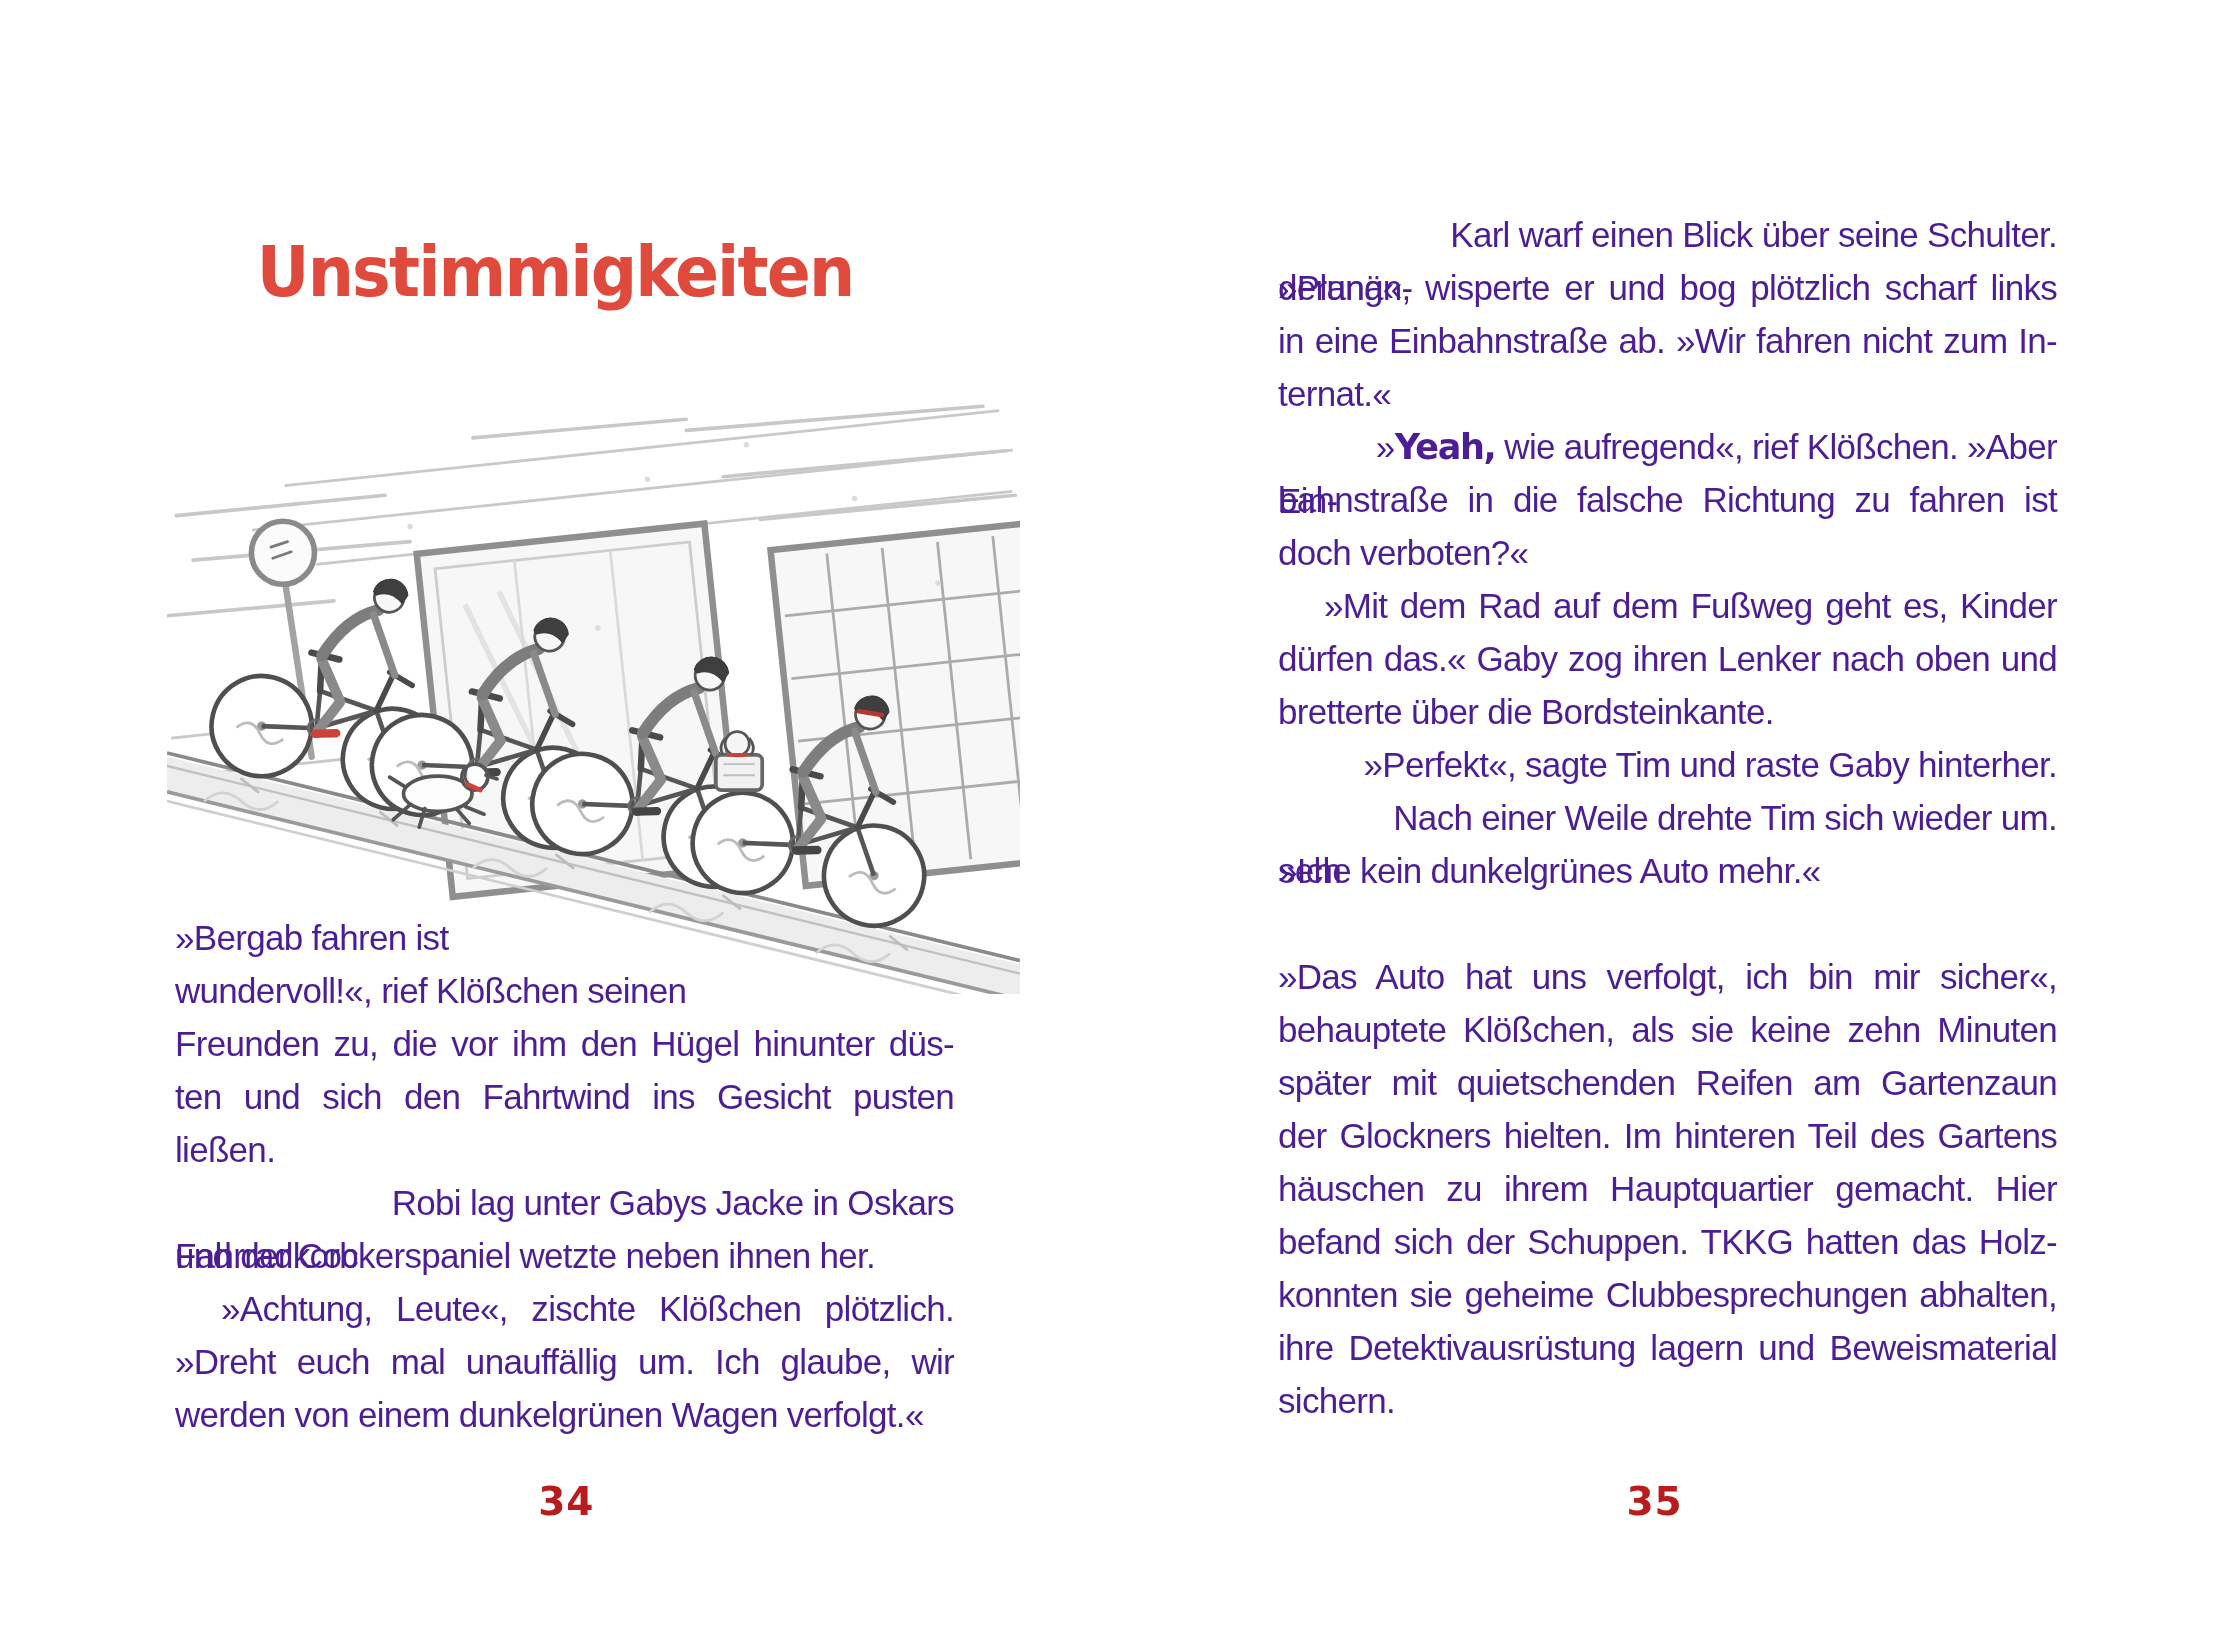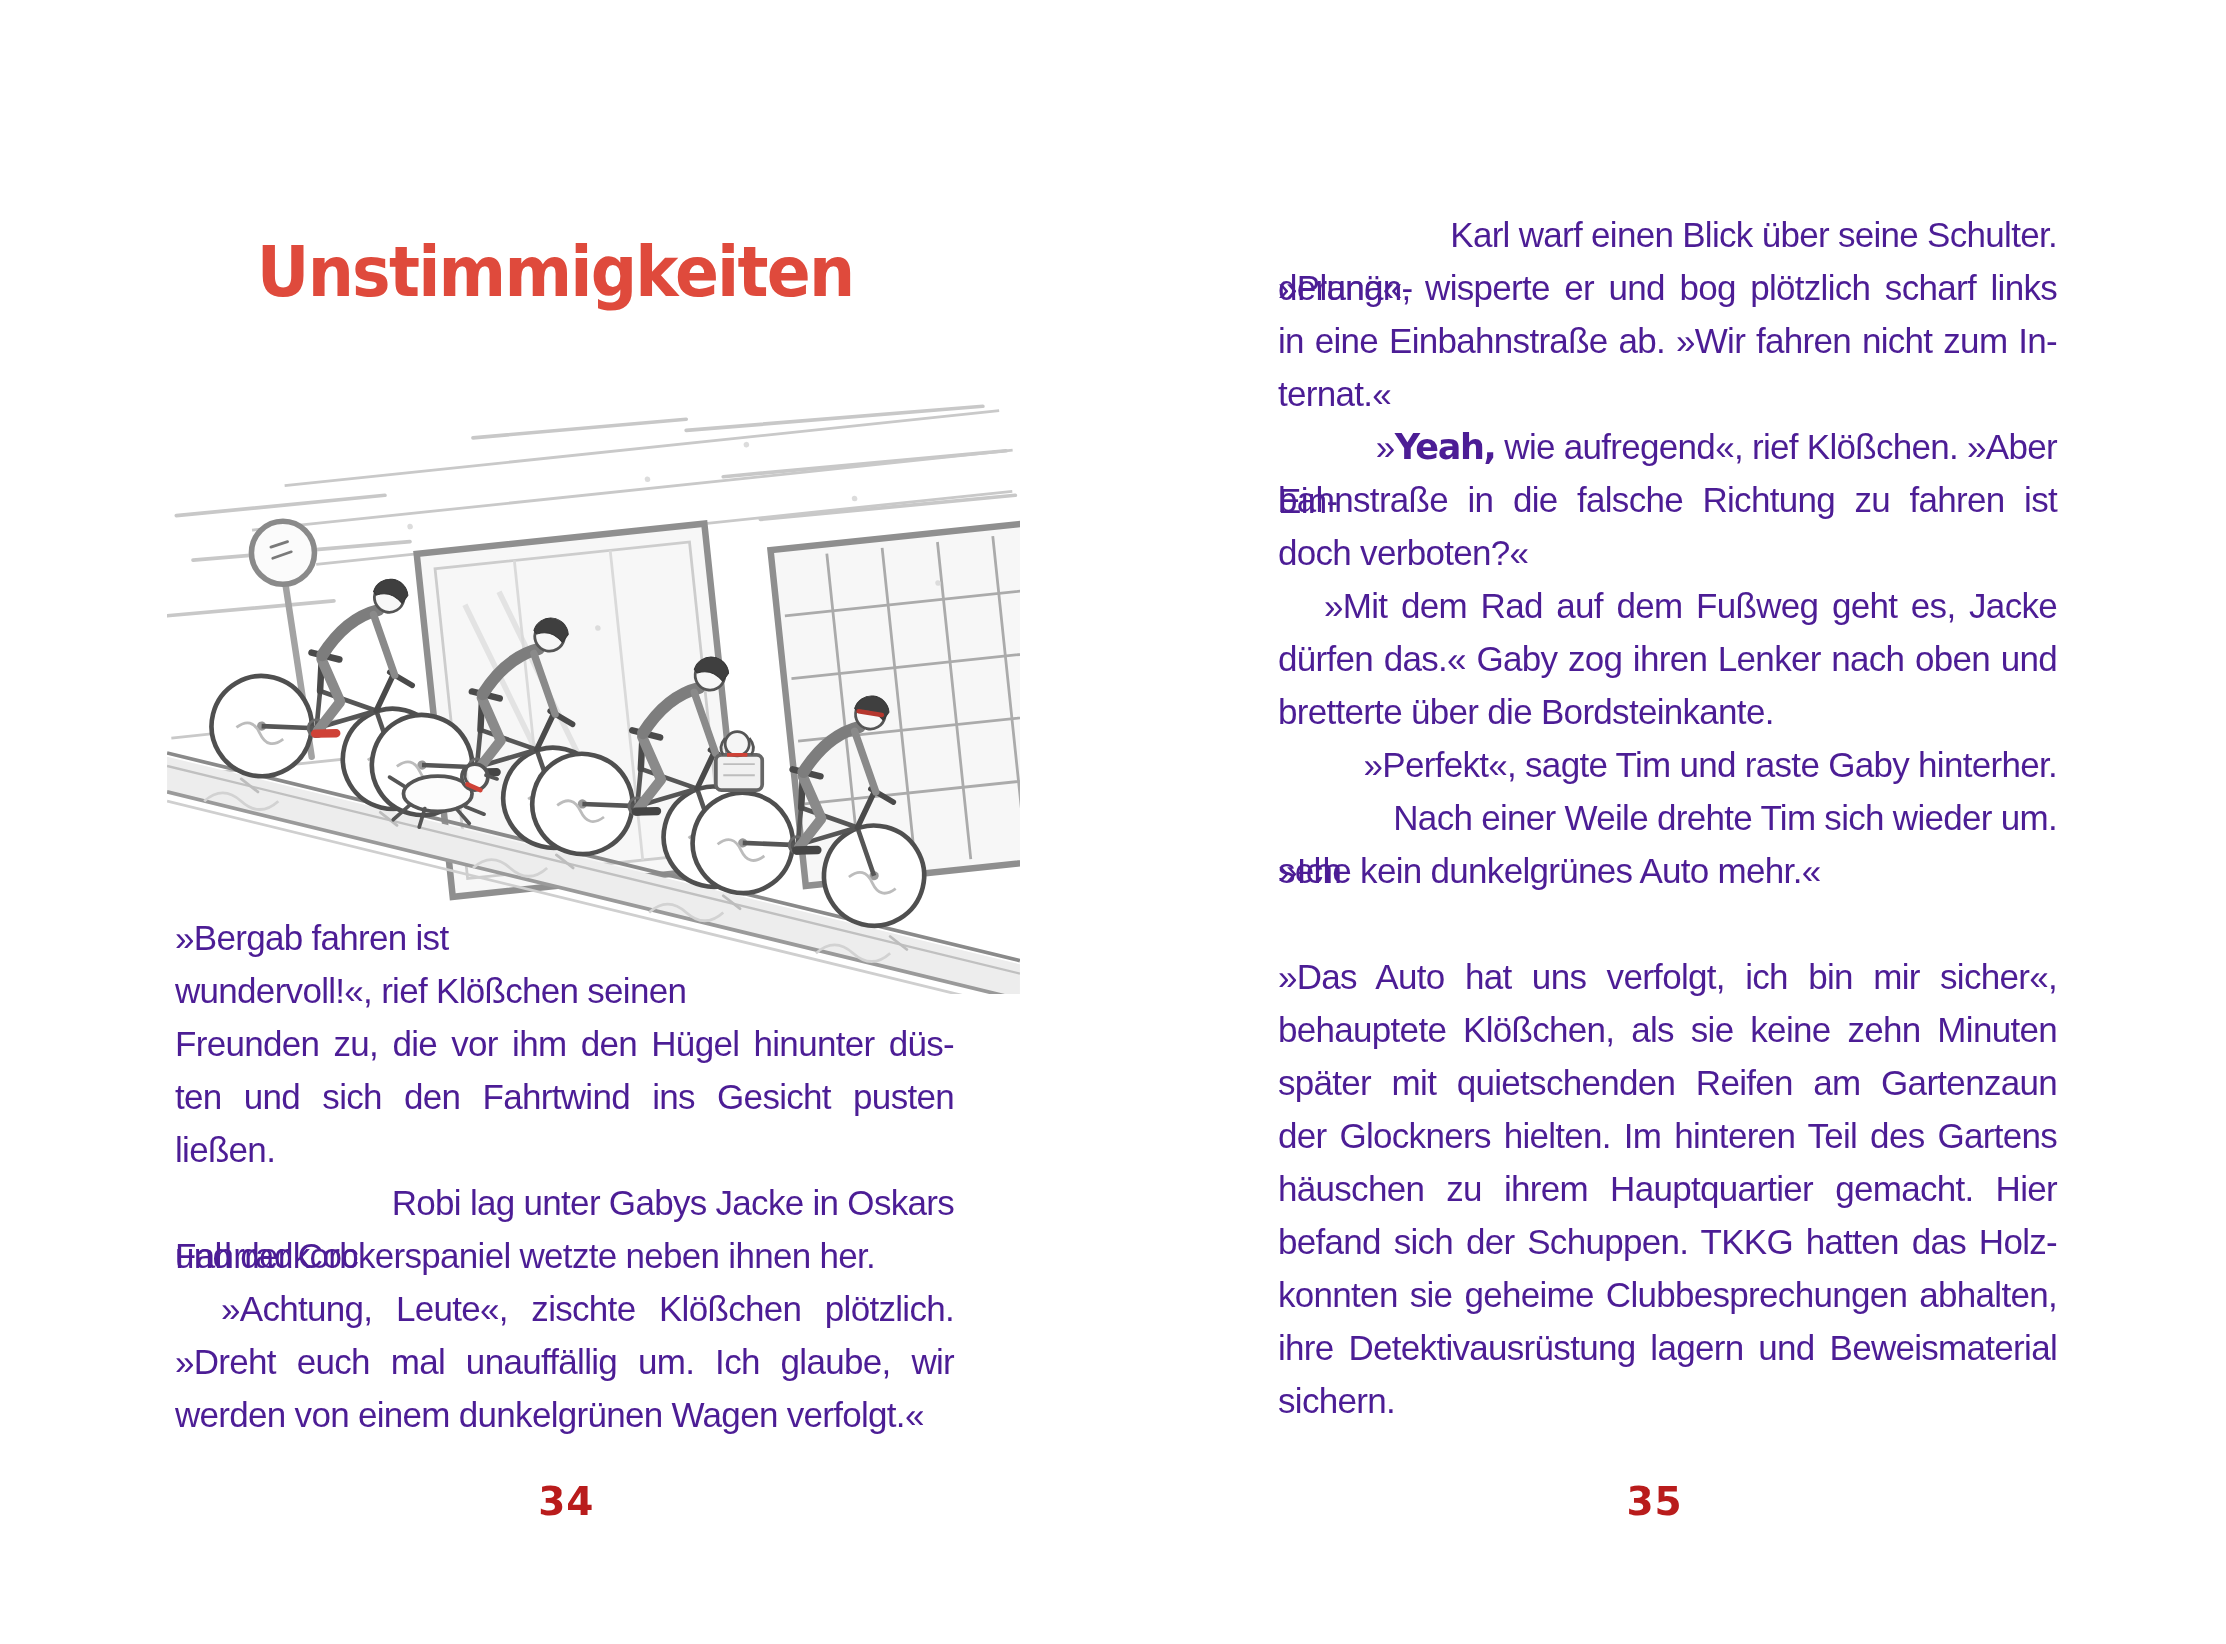--- a/index.html
+++ b/index.html
@@ -180,21 +180,21 @@
         <div class="line just"><span>derung«, wisperte er und bog plötzlich scharf links</span></div>
         <div class="line just"><span>in eine Einbahnstraße ab. »Wir fahren nicht zum In-</span></div>
         <div class="line"><span>ternat.«</span></div>
       </div>
       <div class="para">
         <div class="line just ind"><span>»</span><span class="bold-run">Yeah,</span><span> wie aufregend«, rief Klößchen. »Aber Ein-</span></div>
         <div class="line just"><span>bahnstraße in die falsche Richtung zu fahren ist</span></div>
         <div class="line"><span>doch verboten?«</span></div>
       </div>
       <div class="para">
-        <div class="line just ind"><span>»Mit dem Rad auf dem Fußweg geht es, Jacke</span></div>
+        <div class="line just ind"><span>»Mit dem Rad auf dem Fußweg geht es, Kinder</span></div>
         <div class="line just"><span>dürfen das.« Gaby zog ihren Lenker nach oben und</span></div>
         <div class="line"><span>bretterte über die Bordsteinkante.</span></div>
       </div>
       <div class="para">
         <div class="line ind"><span>»Perfekt«, sagte Tim und raste Gaby hinterher.</span></div>
       </div>
       <div class="para">
         <div class="line just ind"><span>Nach einer Weile drehte Tim sich wieder um. »Ich</span></div>
         <div class="line"><span>sehe kein dunkelgrünes Auto mehr.«</span></div>
       </div>

